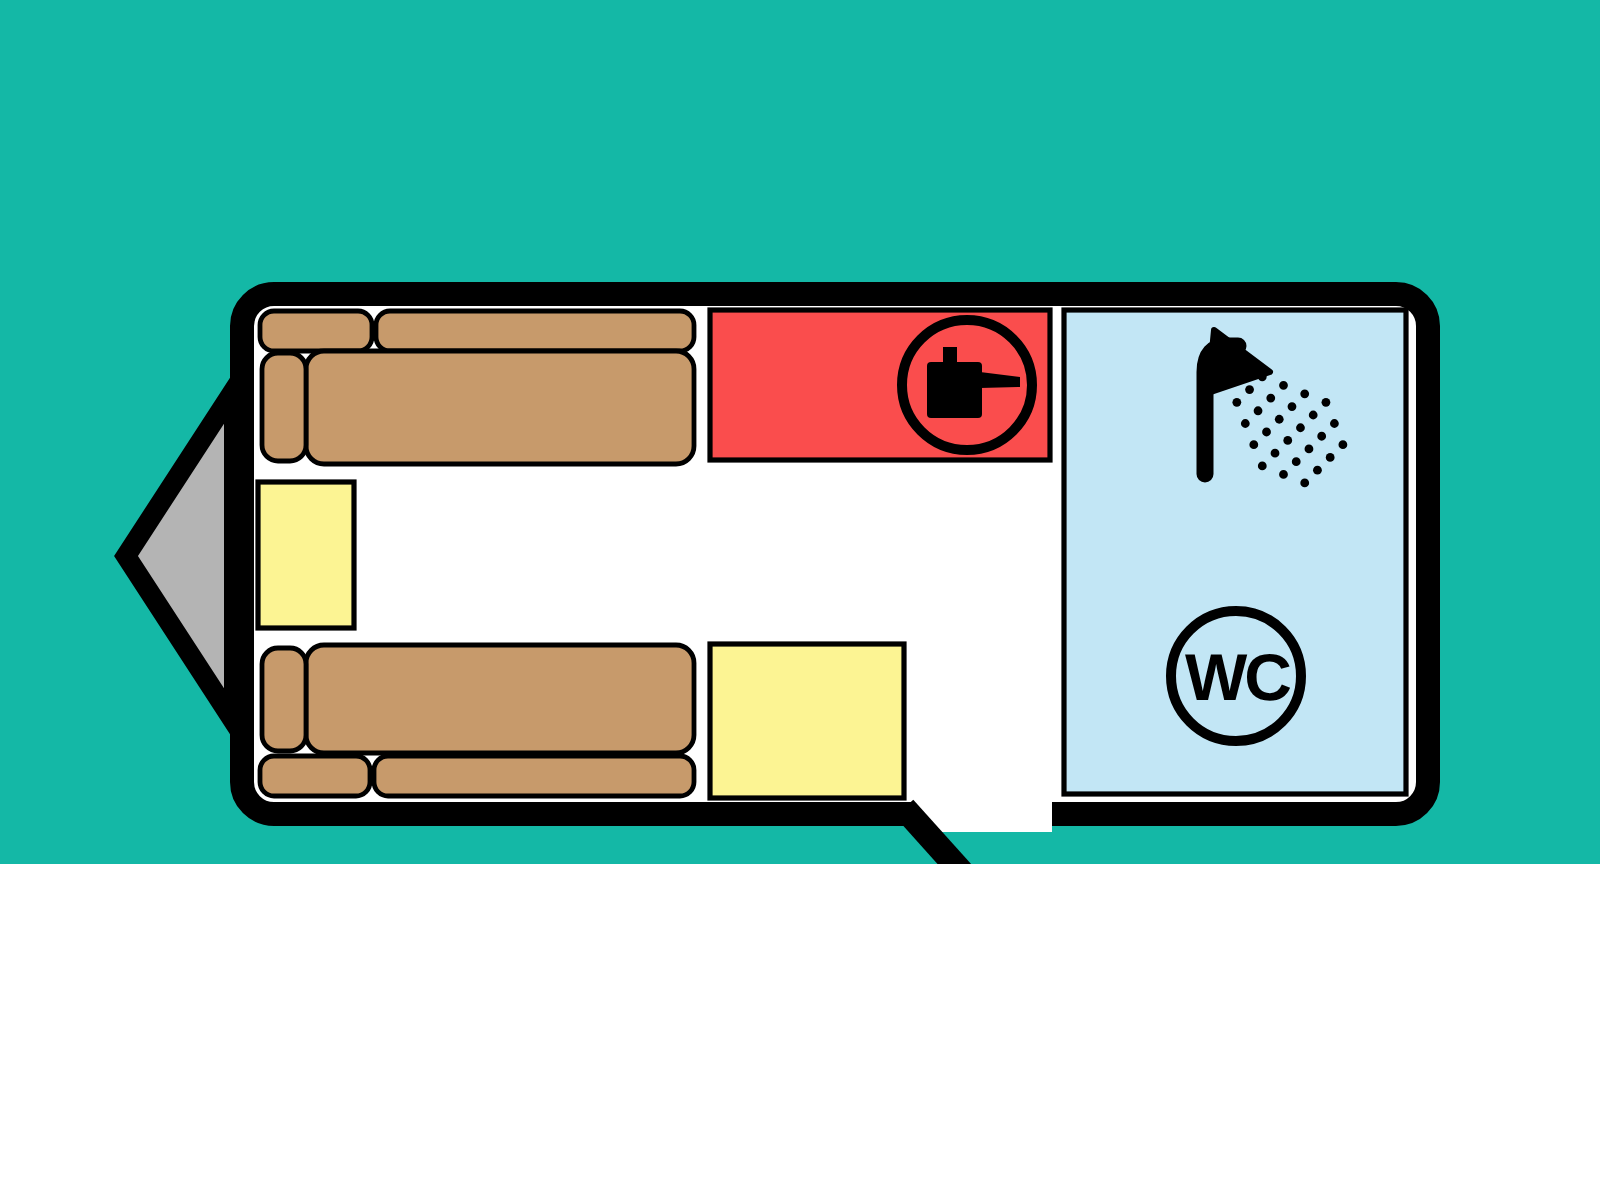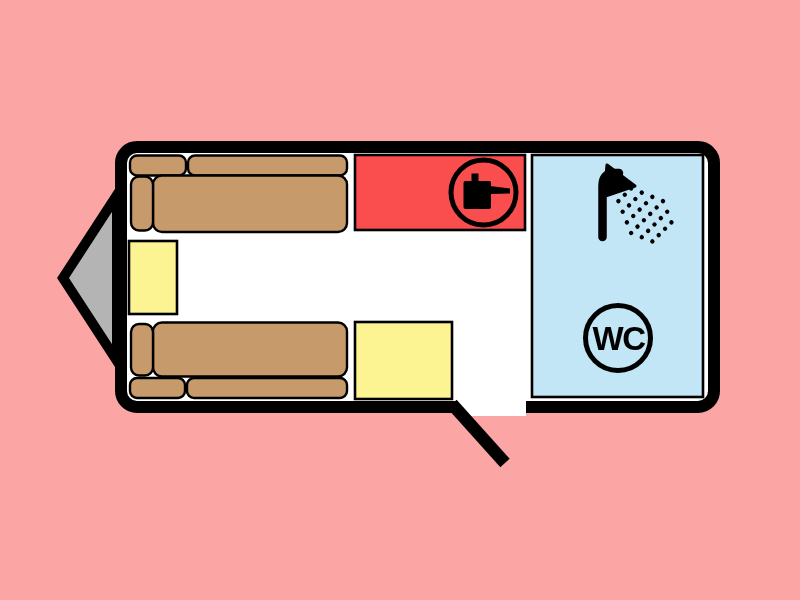--- a/index.html
+++ b/index.html
@@ -5,22 +5,22 @@
 <style>
   html, body {
     margin: 0;
     padding: 0;
     background: #ffffff;
     font-family: "Liberation Sans", sans-serif;
   }
   .stage {
     position: relative;
     width: 800px;
-    height: 600px;
-    background: #fca5a5;
+    height: 432px;
+    background: #14b8a6;
     overflow: hidden;
   }
   svg { display: block; }
   .wc-text {
     font-family: "Liberation Sans", "DejaVu Sans", sans-serif;
     font-weight: bold;
     font-size: 33px;
     letter-spacing: -1.5px;
   }
 </style>

